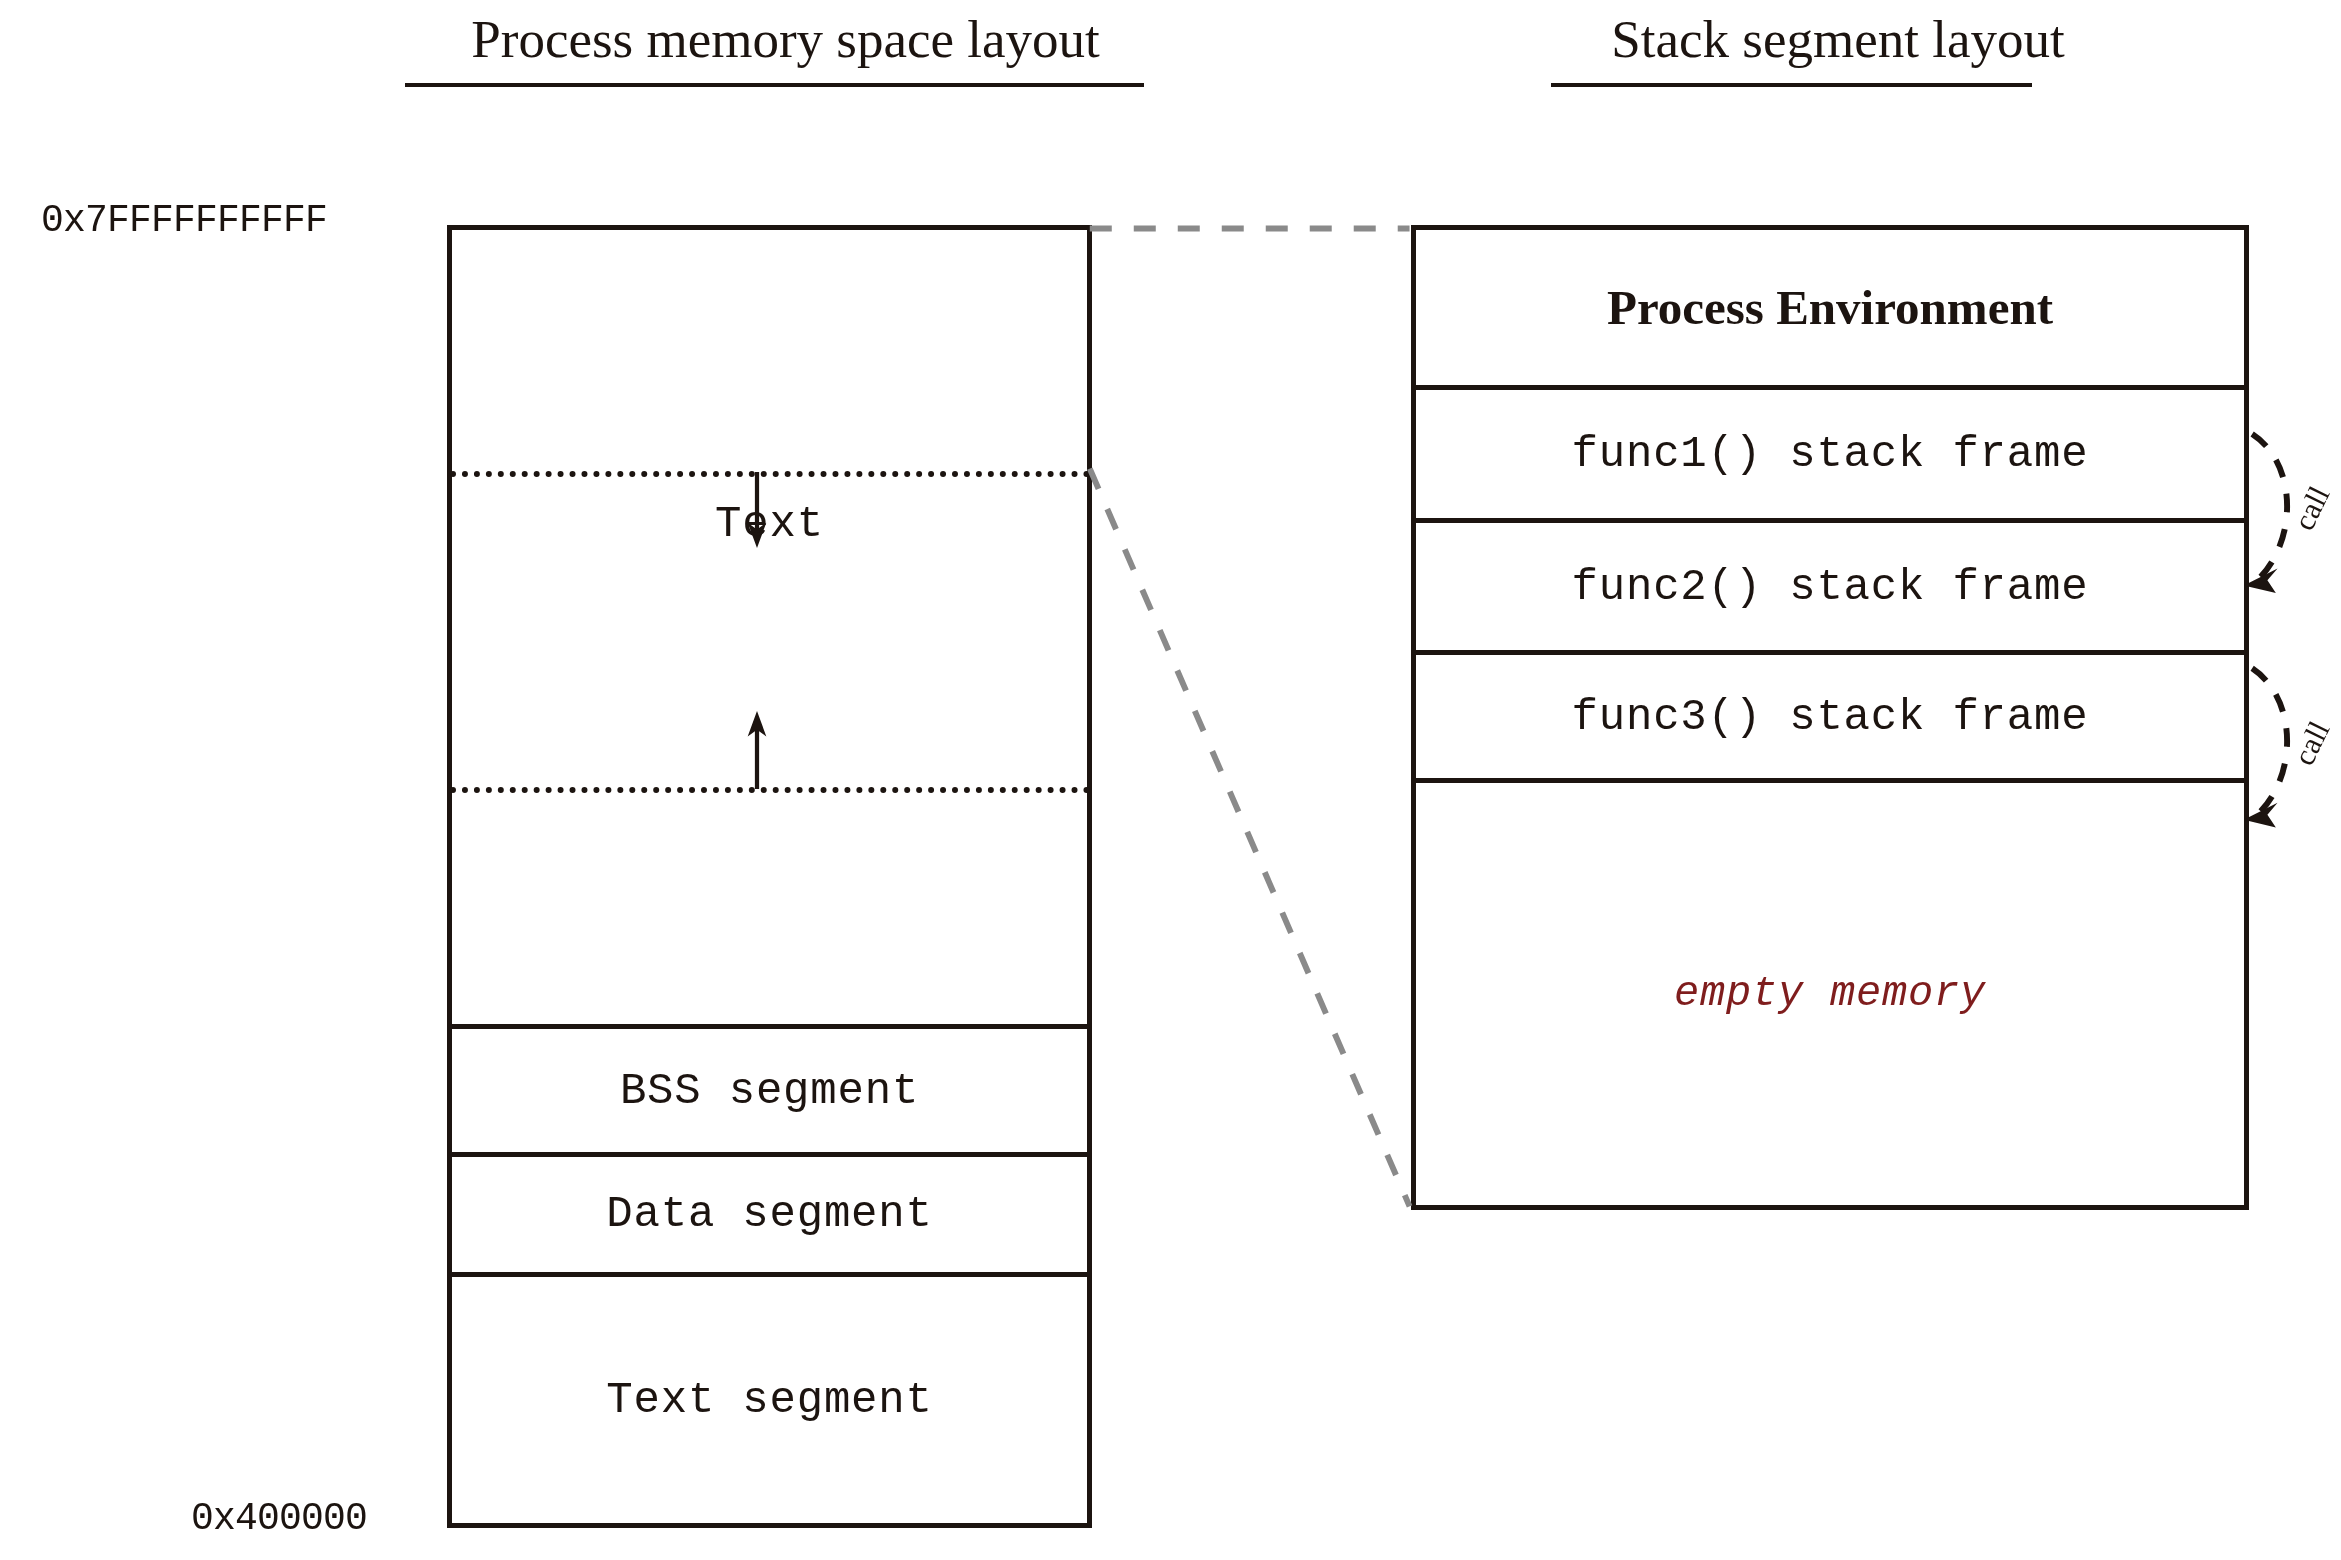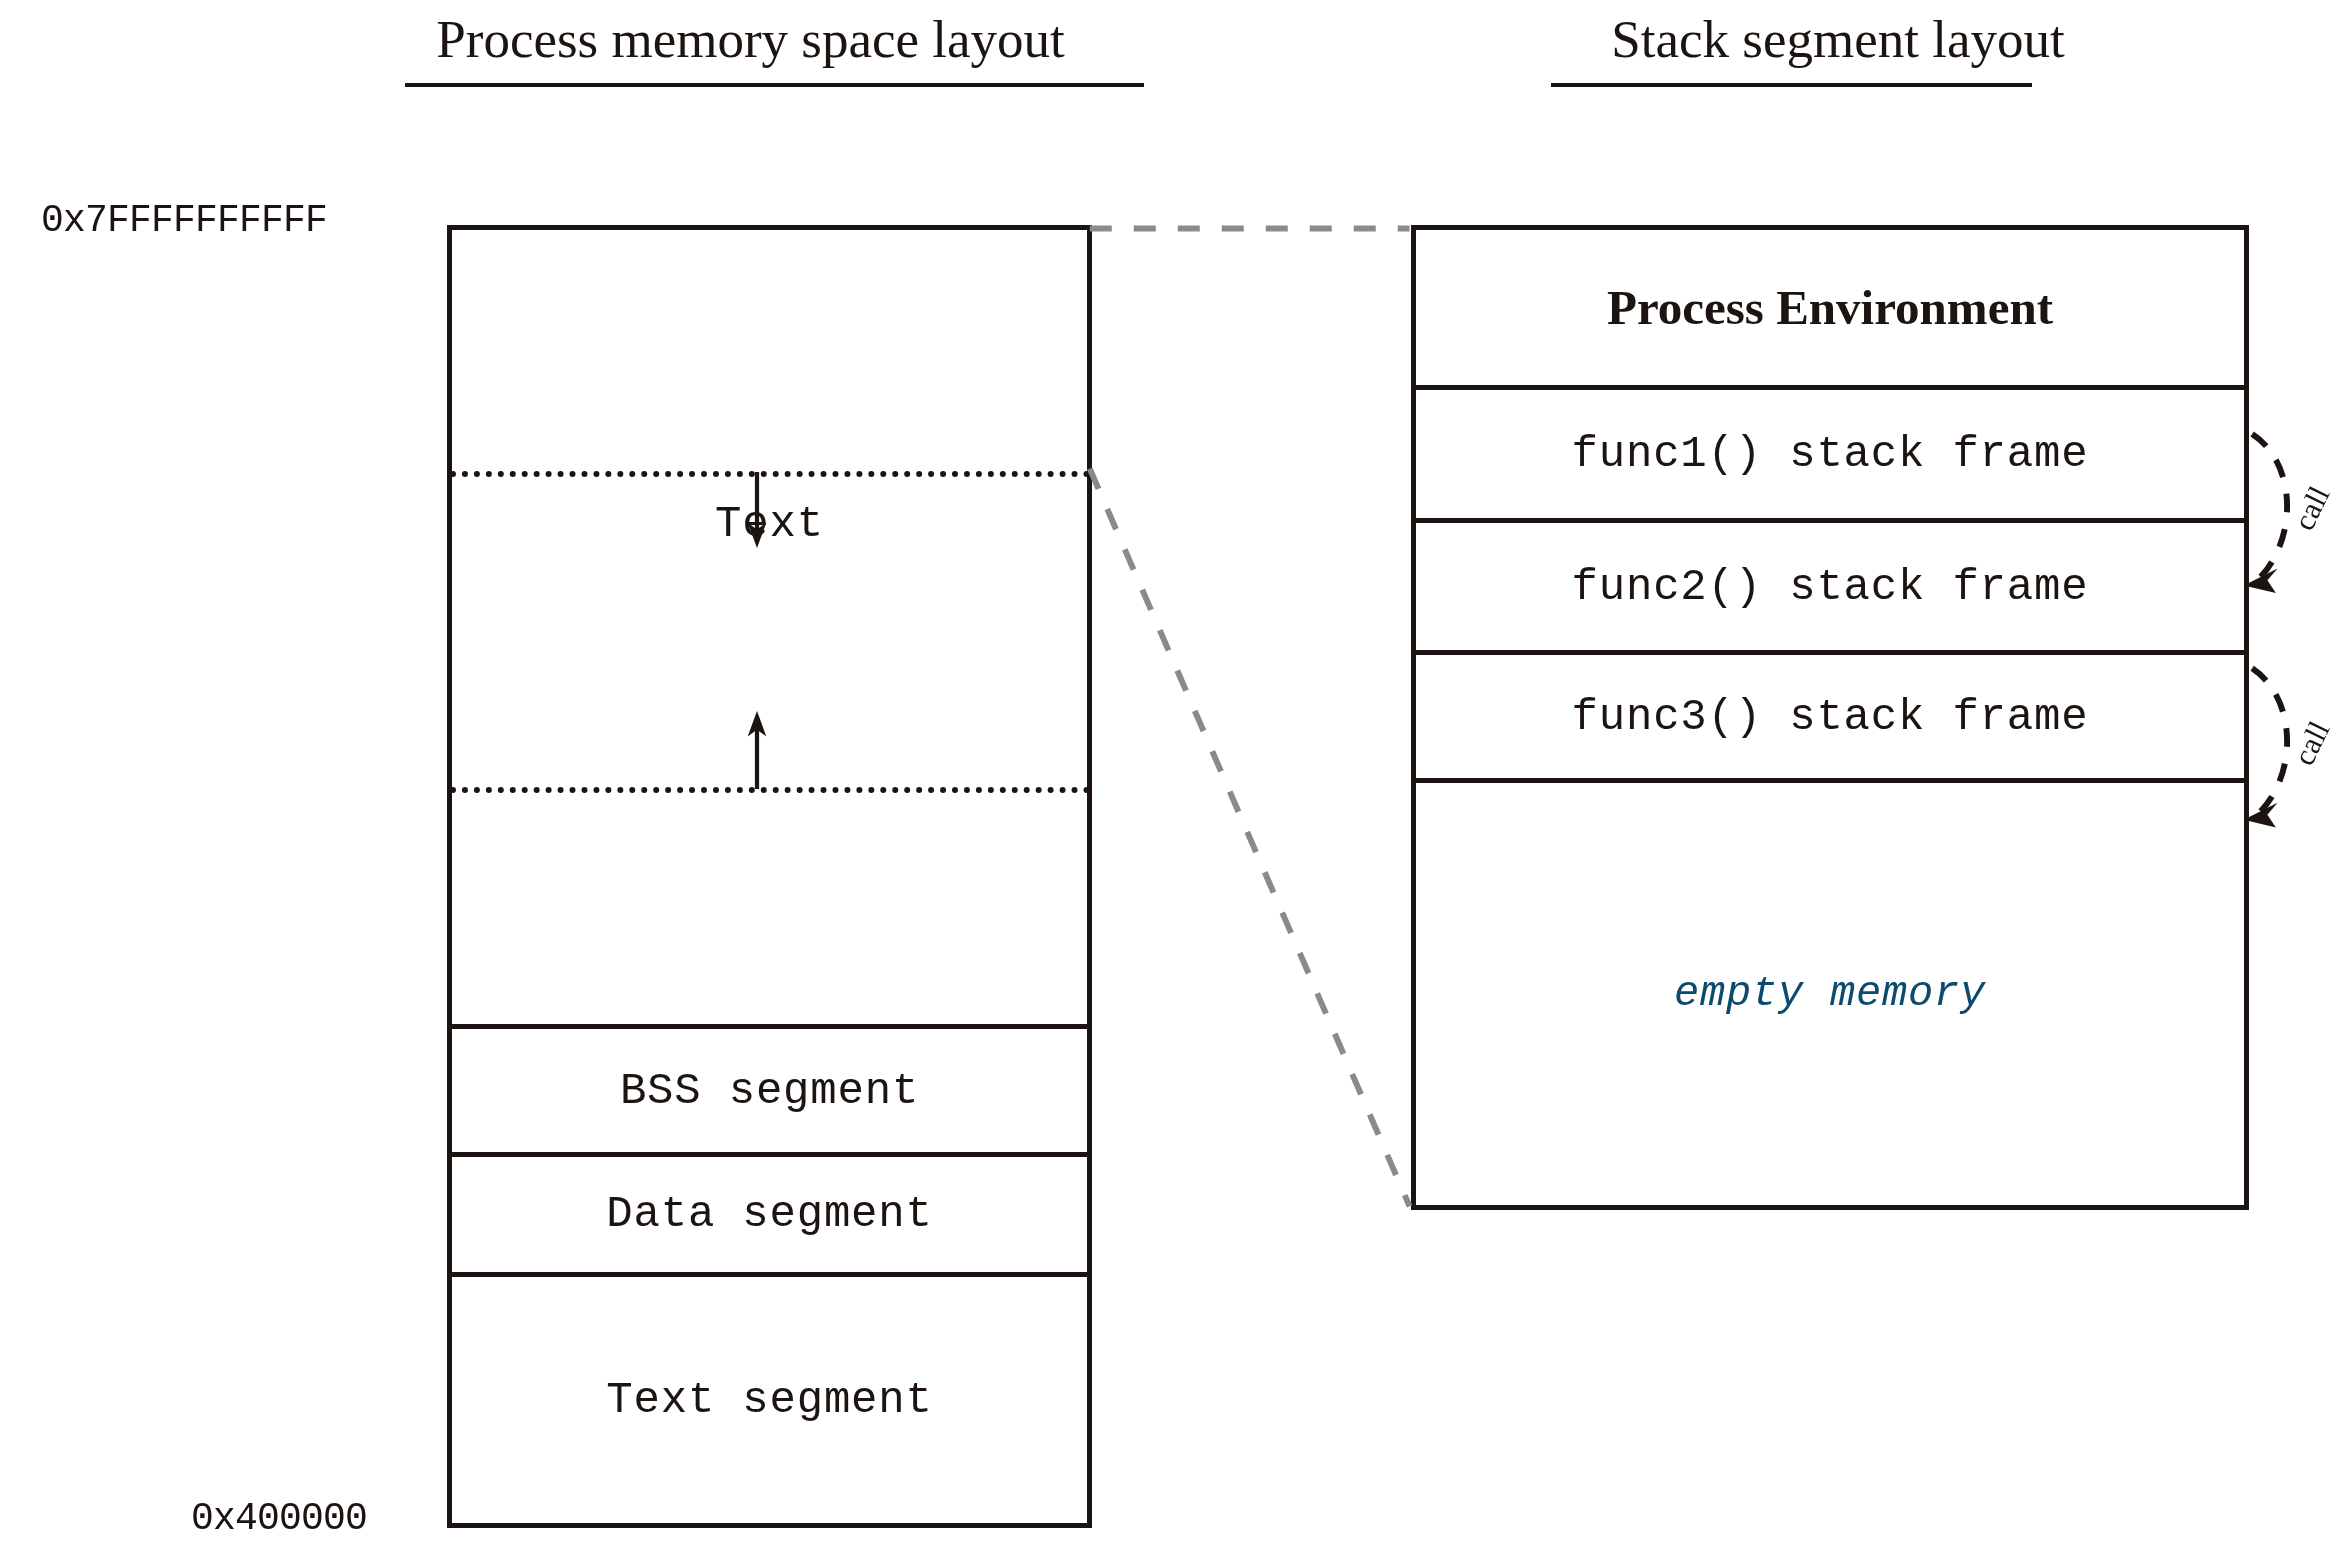--- a/index.html
+++ b/index.html
@@ -58,21 +58,21 @@
     white-space:nowrap;
     letter-spacing:0.8px;
   }
   .seg-label.serif{
     font-family:"Liberation Serif", serif;
     font-size:49px;
     letter-spacing:0px;
     font-weight:bold;
   }
   .seg-label.muted{
-    color:#0c4a6e;
+    color:#7f1d1d;
     font-style:italic;
     font-size:42px;
   }
 
   
   .dotline{
     position:absolute;height:0;
     border-top:6px dotted #1c1410;
   }
 
@@ -90,21 +90,21 @@
     color:#1c1410;
     white-space:nowrap;
     transform-origin:50% 50%;
   }
 </style>
 </head>
 <body>
 
 <div class="stage">
 
-  <div class="panel-title" style="left:374px;top:8.5px;width:753px;">
+  <div class="panel-title" style="left:409px;top:8.5px;width:753px;">
     <span class="tl">Process memory space layout</span>
   </div>
   <div class="title-rule" style="left:405px;top:83px;width:739px;"></div>
 
   <div class="panel-title" style="left:1559px;top:8.5px;width:558px;">
     <span class="tl">Stack segment layout</span>
   </div>
   <div class="title-rule" style="left:1551px;top:83px;width:481px;"></div>
 
   <div class="addr" style="left:41px;top:199px;">0x7FFFFFFFFFF</div>

